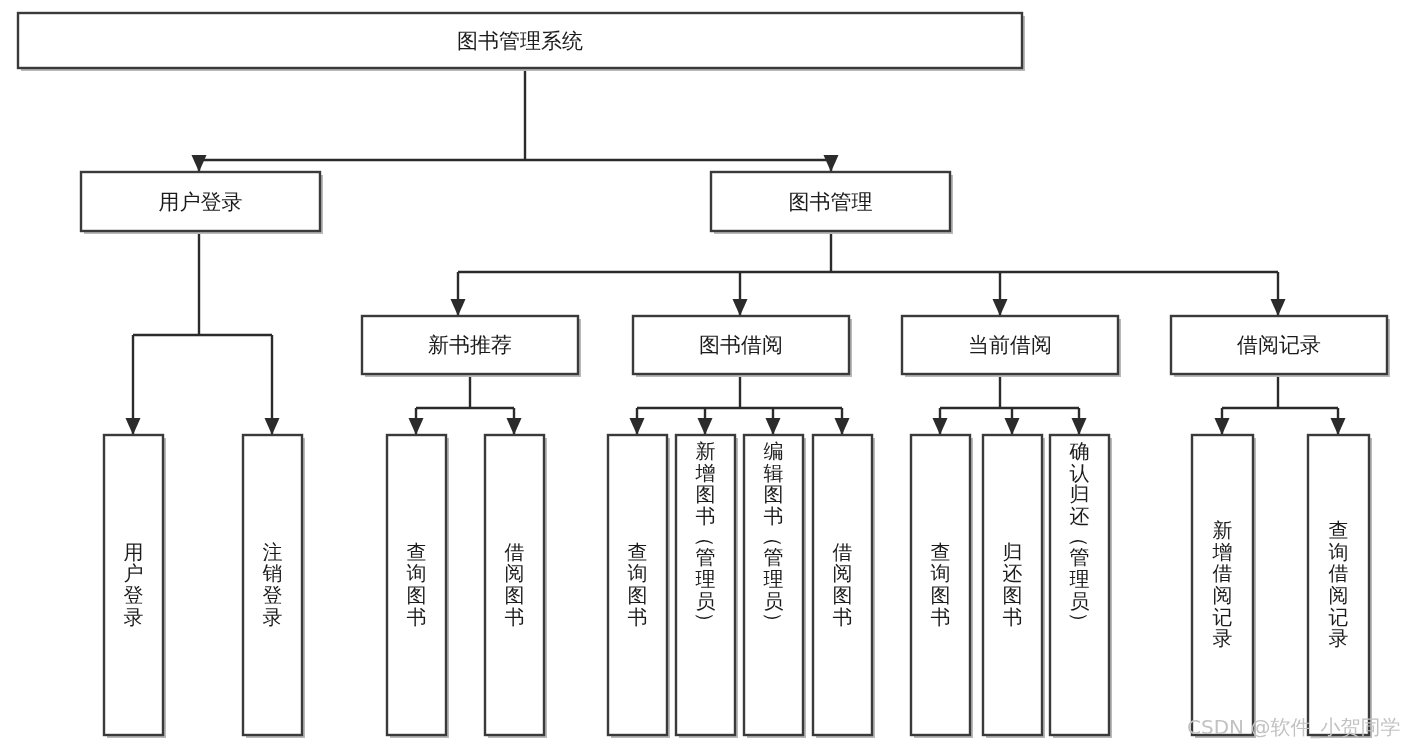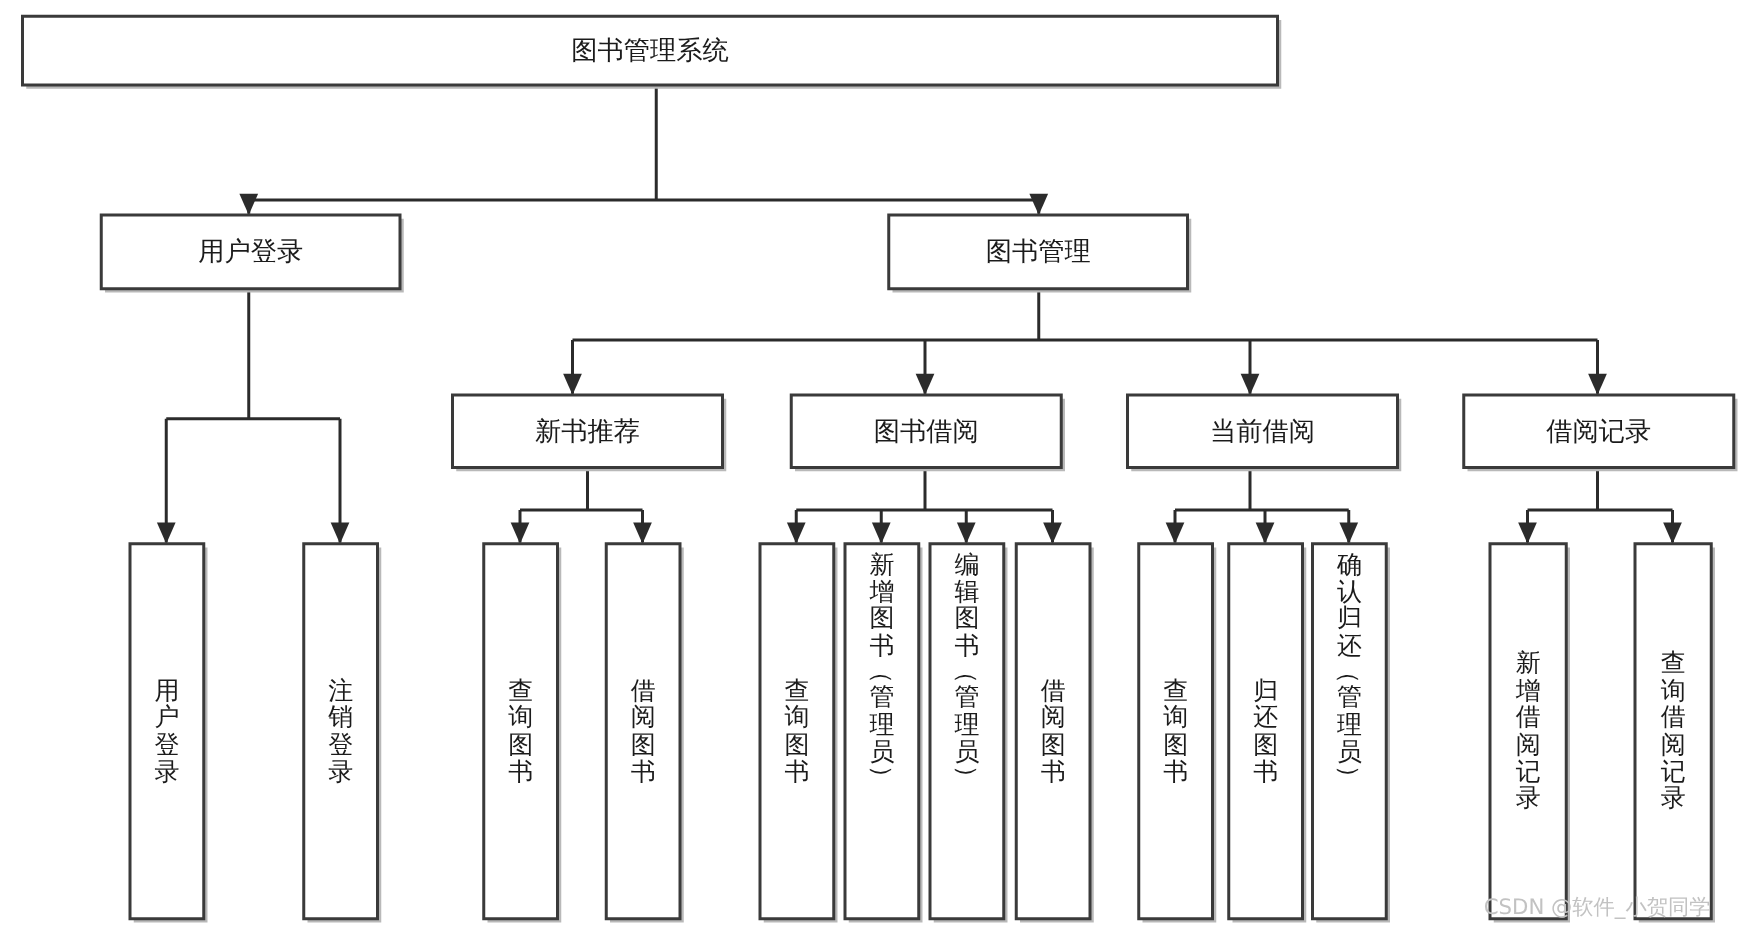--- a/index.html
+++ b/index.html
@@ -73,21 +73,21 @@
     text-align: center;
   }
   .vchar.rot {
     transform: rotate(90deg);
     line-height: 1.0;
   }
   .watermark {
     position: absolute;
     left: 1187px;
     top: 714px;
-    font-size: 17px;
+    font-size: 20px;
     color: #c2c2c2;
     white-space: nowrap;
     font-family: "DejaVu Sans", "Liberation Sans", sans-serif;
   }
 </style>
 </head>
 <body>
 
 <div id="diagram-root">
 

